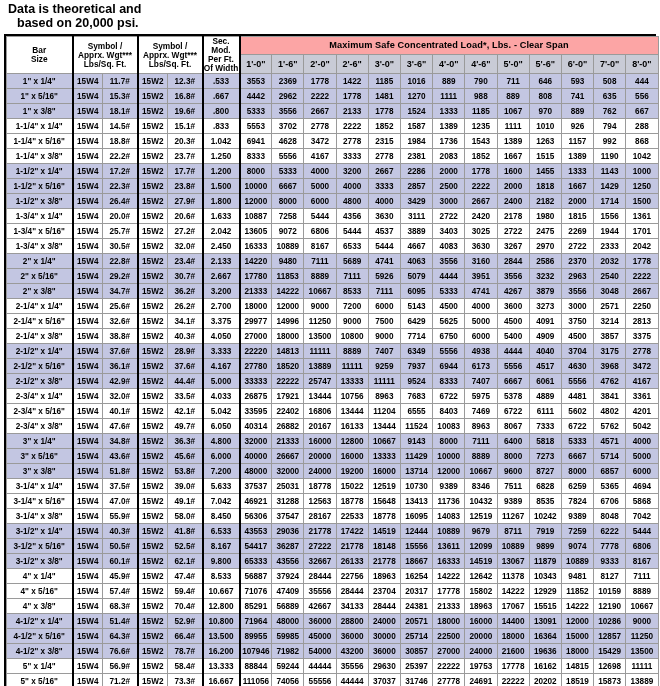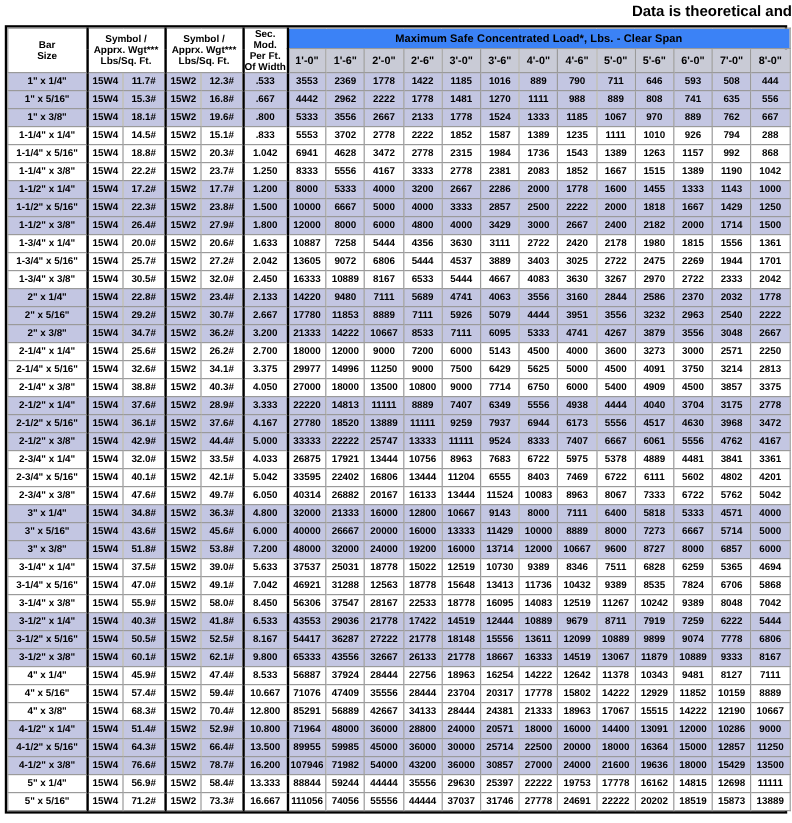--- a/index.html
+++ b/index.html
@@ -5,25 +5,24 @@
 <style>
   html,body{margin:0;padding:0;}
   body{
     width:660px;height:686px;
     background:#ffffff;
     font-family:"Liberation Sans", sans-serif;
     color:#000;
     overflow:hidden;
   }
   .intro{
-    padding:3px 0 4px 24px;
+    padding:3px 0 4px 8px;
     font-size:12.5px;
     font-weight:bold;
     line-height:13.5px;
-    text-align:right;
   }
   .intro div:nth-child(2){padding-left:9px;}
 
   .table-wrap{
     margin:0 4px;
     border:2px solid #000;
     background:#fff;
   }
   table{
     border-collapse:collapse;
@@ -42,21 +41,21 @@
     overflow:hidden;
   }
   
   thead th{
     background:#ffffff;
     font-size:8px;
     line-height:8.6px;
     font-weight:bold;
   }
   th.span-head{
-    background:#3b82f6;
+    background:#fca5a5;
     font-size:9.2px;
     height:13px;
     letter-spacing:.1px;
   }
   th.spancol{
     background:#c9cbd6;
     font-size:9px;
     height:14px;
   }
   th.stub{
@@ -70,20 +69,21 @@
 
   tbody tr.shade td{background:#c3c6e2;}
   tbody tr.plain td{background:#ffffff;}
   tbody td{color:#000;}
 </style>
 </head>
 <body>
 
 <div class="intro">
   <div>Data is theoretical and</div>
+  <div>based on 20,000 psi.</div>
 </div>
 
 <div class="table-wrap">
   <table>
     <colgroup>
       <col style="width:66px">
         <col style="width:30px">
         <col style="width:35px">
       <col style="width:30px">
         <col style="width:35px">

